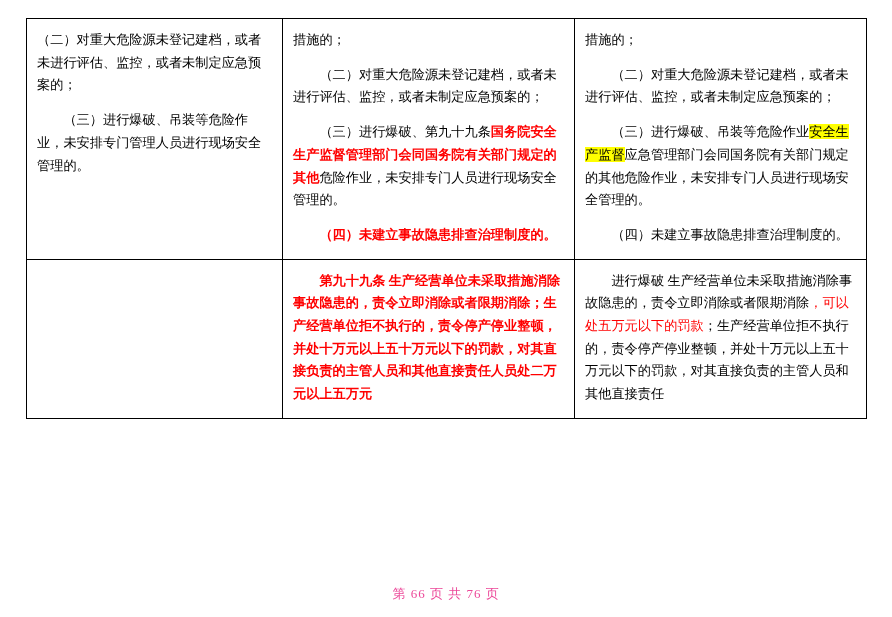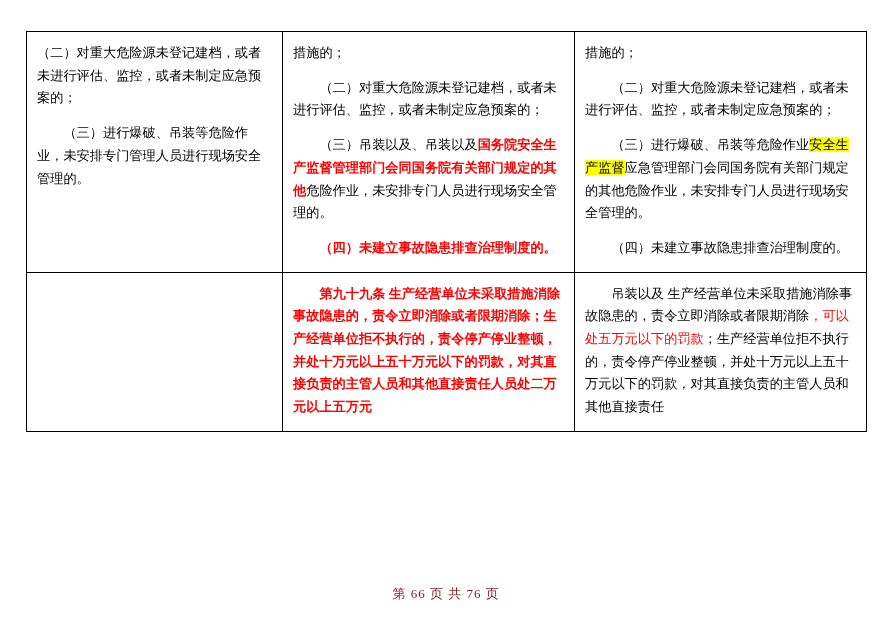--- a/index.html
+++ b/index.html
@@ -18,21 +18,21 @@
     position: relative;
     width: 892px;
     height: 617px;
     box-sizing: border-box;
     padding: 14px 26px 0 26px;
   }
   table.doc-table {
     width: 840px;
     border-collapse: collapse;
     table-layout: fixed;
-    margin: 17px auto;
+    margin: 4px auto;
   }
   table.doc-table td {
     border: 1px solid #000000;
     vertical-align: top;
     padding: 10px 10px 12px 10px;
     line-height: 1.72;
     font-size: 13.2px;
   }
   col.c1 { width: 256px; }
   col.c2 { width: 292px; }
@@ -53,21 +53,21 @@
   .cell-empty { }
 
   .footer {
     position: absolute;
     left: 0;
     right: 0;
     bottom: 14px;
     text-align: center;
     font-size: 13px;
     font-family: "Liberation Serif", "DejaVu Serif", serif;
-    color: #7f1d1d;
+    color: #ec4899;
     letter-spacing: 1px;
   }
 </style>
 </head>
 <body>
 
 <div class="page">
 
   <table class="doc-table">
     <colgroup>
@@ -77,36 +77,36 @@
     </colgroup>
     <tbody>
       <tr>
         <td>
             <p class="noind"><span class="black">（二）对重大危险源未登记建档，或者未进行评估、监控，或者未制定应急预案的；</span></p>
             <p class="ind"><span class="black">（三）进行爆破、吊装等危险作业，未安排专门管理人员进行现场安全管理的。</span></p>
           </td>
         <td>
             <p class="noind"><span class="black">措施的；</span></p>
             <p class="ind"><span class="black">（二）对重大危险源未登记建档，或者未进行评估、监控，或者未制定应急预案的；</span></p>
-            <p class="ind"><span class="black">（三）吊装以及、吊装以及</span><span class="red bold">国务院安全生产监督管理部门会同国务院有关部门规定的其他</span><span class="black">危险作业，未安排专门人员进行现场安全管理的。</span></p>
+            <p class="ind"><span class="black">（三）进行爆破、第九十九条</span><span class="red bold">国务院安全生产监督管理部门会同国务院有关部门规定的其他</span><span class="black">危险作业，未安排专门人员进行现场安全管理的。</span></p>
             <p class="ind"><span class="red bold">（四）未建立事故隐患排查治理制度的。</span></p>
           </td>
         <td>
             <p class="noind"><span class="black">措施的；</span></p>
             <p class="ind"><span class="black">（二）对重大危险源未登记建档，或者未进行评估、监控，或者未制定应急预案的；</span></p>
             <p class="ind"><span class="black">（三）进行爆破、吊装等危险作业</span><span class="black hl">安全生产监督</span><span class="black">应急管理部门会同国务院有关部门规定的其他危险作业，未安排专门人员进行现场安全管理的。</span></p>
             <p class="ind"><span class="black">（四）未建立事故隐患排查治理制度的。</span></p>
           </td>
       </tr>
       <tr>
         <td class="cell-empty"></td>
         <td>
             <p class="ind"><span class="red bold">第九十九条  生产经营单位未采取措施消除事故隐患的，责令立即消除或者限期消除；生产经营单位拒不执行的，责令停产停业整顿，并处十万元以上五十万元以下的罚款，对其直接负责的主管人员和其他直接责任人员处二万元以上五万元</span></p>
           </td>
         <td>
-            <p class="ind"><span class="black">吊装以及  生产经营单位未采取措施消除事故隐患的，责令立即消除或者限期消除</span><span class="red">，可以处五万元以下的罚款</span><span class="black">；生产经营单位拒不执行的，责令停产停业整顿，并处十万元以上五十万元以下的罚款，对其直接负责的主管人员和其他直接责任</span></p>
+            <p class="ind"><span class="black">进行爆破  生产经营单位未采取措施消除事故隐患的，责令立即消除或者限期消除</span><span class="red">，可以处五万元以下的罚款</span><span class="black">；生产经营单位拒不执行的，责令停产停业整顿，并处十万元以上五十万元以下的罚款，对其直接负责的主管人员和其他直接责任</span></p>
           </td>
       </tr>
     </tbody>
   </table>
 
   <div class="footer">第 66 页 共 76 页</div>
 </div>
 
 </body></html>

